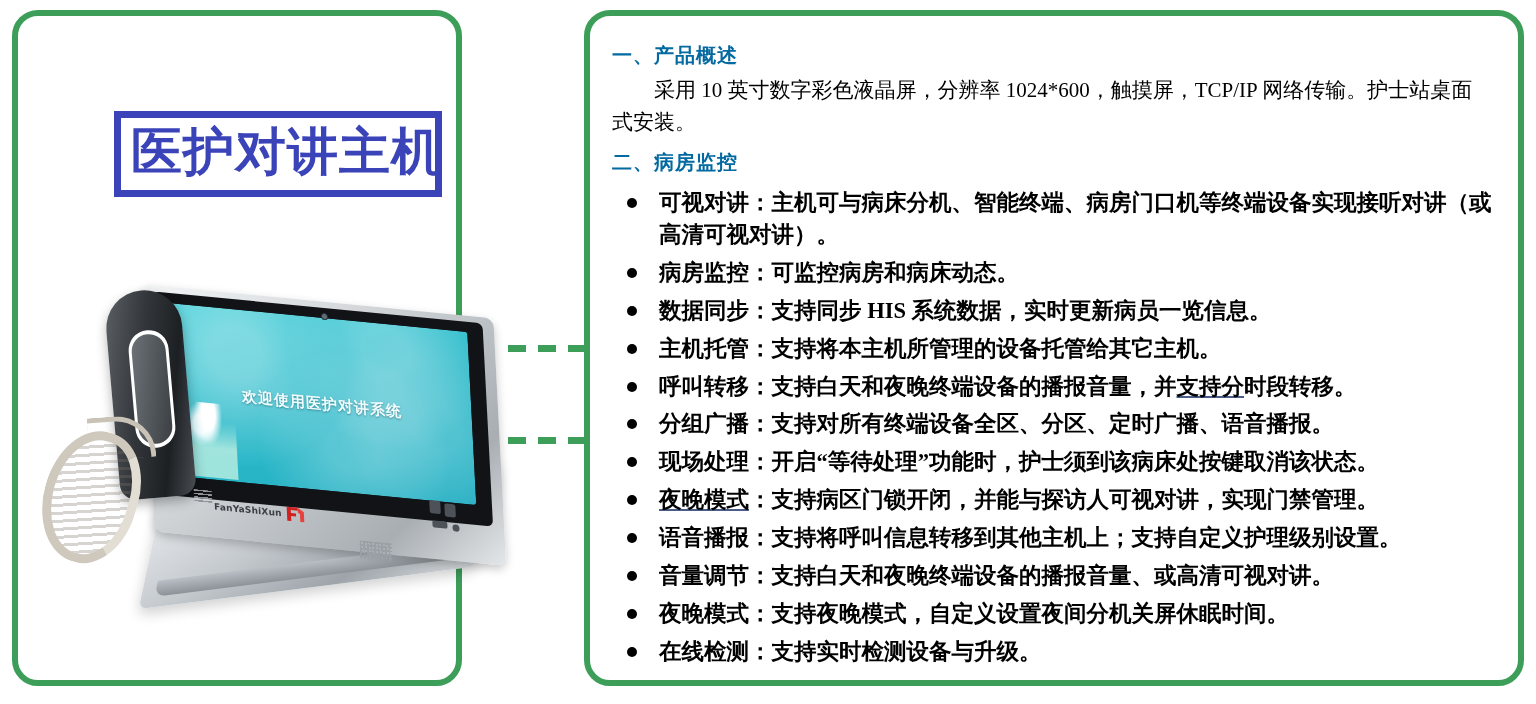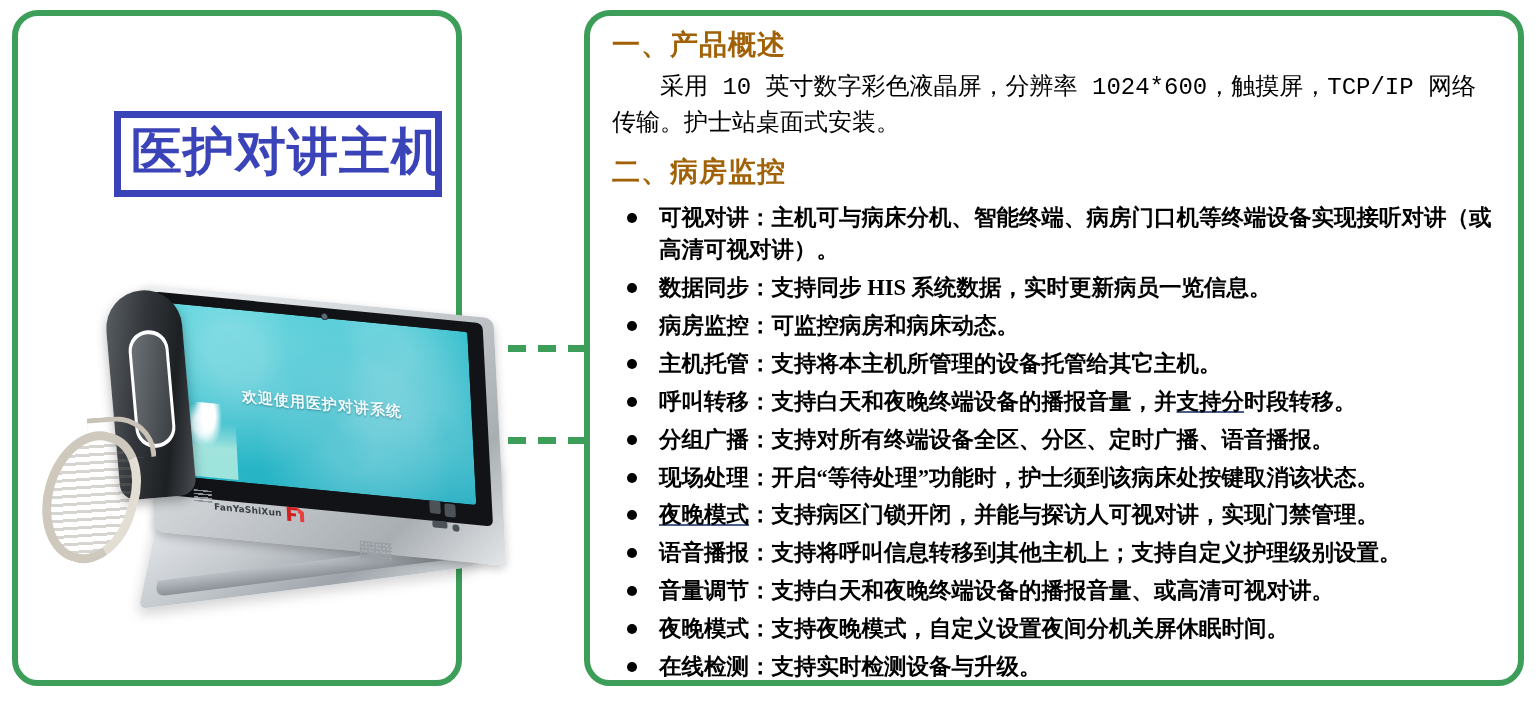--- a/index.html
+++ b/index.html
@@ -241,32 +241,31 @@
   #right-content {
     position: absolute;
     left: 612px;
     top: 26px;
     width: 900px;
     color: #000000;
   }
   .section-heading {
     font-family: "DejaVu Sans", "Liberation Sans", sans-serif;
     font-weight: bold;
-    font-size: 28px;
-    color: #a16207;
+    font-size: 20px;
+    color: #0369a1;
     letter-spacing: 1px;
-    margin: 0 0 6px 0;
+    margin: 16px 0 6px 0;
   }
   #overview-paragraph {
-    font-size: 24px;
+    font-size: 21px;
     line-height: 1.52;
     text-indent: 2em;
     margin: 0 0 10px 0;
     max-width: 880px;
-    font-family: Liberation Mono, monospace;
   }
   #features-heading { margin-top: 10px; margin-bottom: 10px; }
 
   #feature-list {
     list-style: none;
     margin: 11px;
     padding: 0;
     font-weight: bold;
   }
   #feature-list li {
@@ -349,26 +348,26 @@
 
   <ul id="feature-list">
 
     <li>
       <span class="feature-bullet"></span>
       <span>可视对讲：主机可与病床分机、智能终端、病房门口机等终端设备实现接听对讲（或高清可视对讲）。</span>
     </li>
 
     <li>
       <span class="feature-bullet"></span>
+      <span>病房监控：可监控病房和病床动态。</span>
+    </li>
+
+    <li>
+      <span class="feature-bullet"></span>
       <span>数据同步：支持同步 HIS 系统数据，实时更新病员一览信息。</span>
-    </li>
-
-    <li>
-      <span class="feature-bullet"></span>
-      <span>病房监控：可监控病房和病床动态。</span>
     </li>
 
     <li>
       <span class="feature-bullet"></span>
       <span>主机托管：支持将本主机所管理的设备托管给其它主机。</span>
     </li>
 
     <li>
       <span class="feature-bullet"></span>
       <span>呼叫转移：支持白天和夜晚终端设备的播报音量，并</span><span class="u">支持分</span><span>时段转移。</span>

